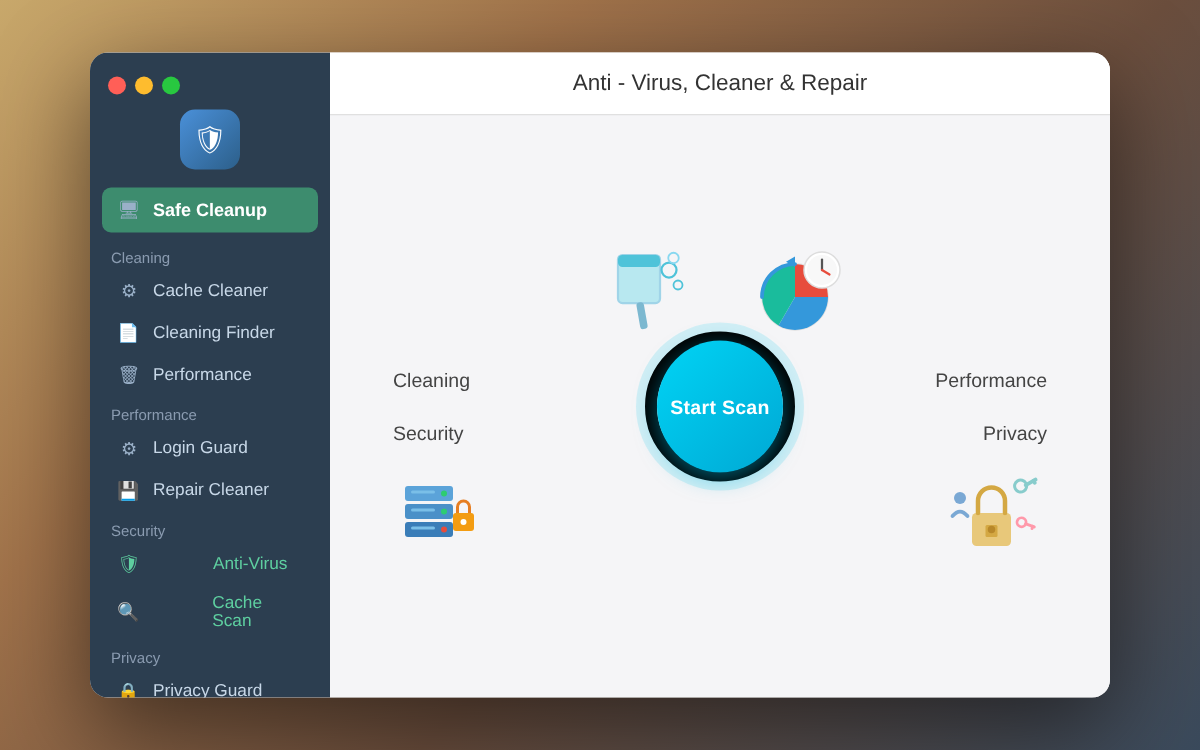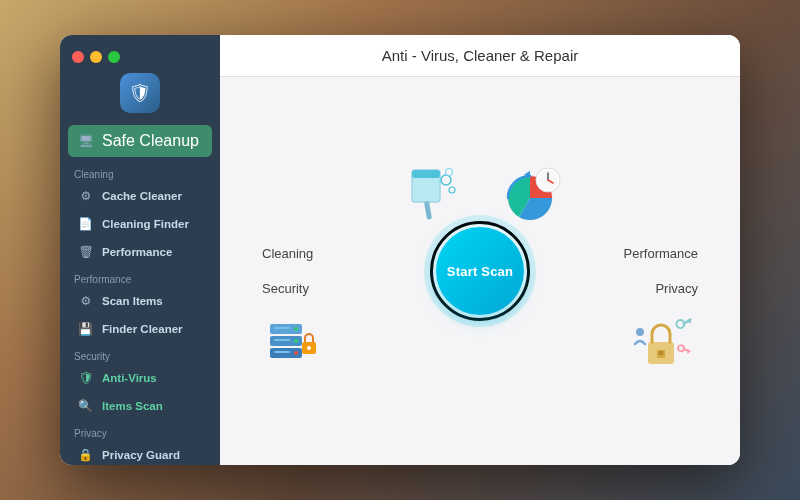--- a/index.html
+++ b/index.html
@@ -70,22 +70,22 @@
       margin: 4px 8px;
       border-radius: 6px;
       padding: 7px 10px;
       display: flex;
       align-items: center;
       gap: 8px;
       cursor: pointer;
     }
     .sidebar-active-label {
       color: white;
-      font-size: 16px;
-      font-weight: 400;
+      font-size: 12px;
+      font-weight: 700;
     }
     .sidebar-section-label {
       color: #8a9bb0;
       font-size: 10px;
       padding: 8px 14px 2px;
       text-transform: none;
     }
     .sidebar-item {
       display: flex;
       align-items: center;
@@ -100,24 +100,24 @@
       height: 16px;
       display: flex;
       align-items: center;
       justify-content: center;
       color: #9ab0c8;
       font-size: 12px;
     }
     .sidebar-item-label {
       color: #c8d8e8;
       font-size: 11.5px;
-      font-weight: bold;
     }
     .sidebar-item.active-item .sidebar-item-label {
       color: #5ecfa0;
+      margin-left: 40px;
     }
     .sidebar-item.active-item .sidebar-item-icon {
       color: #5ecfa0;
     }
     
     .main {
       flex: 1;
       display: flex;
       flex-direction: column;
       background: #f5f5f7;
@@ -189,21 +189,21 @@
       position: absolute;
       top: 50%;
       left: 50%;
       transform: translate(-50%, -50%);
       z-index: 10;
     }
     .scan-outer-ring {
       width: 100px;
       height: 100px;
       border-radius: 50%;
-      border: 3px solid #000000;
+      border: 8px solid #000000;
       display: flex;
       align-items: center;
       justify-content: center;
       background: white;
       box-shadow: 0 0 0 6px rgba(0,201,232,0.15);
     }
     .scan-btn {
       width: 88px;
       height: 88px;
       border-radius: 50%;
@@ -262,35 +262,35 @@
       <span class="sidebar-item-label">Cleaning Finder</span>
     </div>
     <div class="sidebar-item">
       <span class="sidebar-item-icon">🗑</span>
       <span class="sidebar-item-label">Performance</span>
     </div>
 
     <span class="sidebar-section-label">Performance</span>
     <div class="sidebar-item">
       <span class="sidebar-item-icon">⚙</span>
-      <span class="sidebar-item-label">Scan Items</span>
+      <span class="sidebar-item-label">Login Guard</span>
     </div>
     <div class="sidebar-item">
       <span class="sidebar-item-icon">💾</span>
-      <span class="sidebar-item-label">Finder Cleaner</span>
+      <span class="sidebar-item-label">Repair Cleaner</span>
     </div>
 
     <span class="sidebar-section-label">Security</span>
     <div class="sidebar-item active-item">
       <span class="sidebar-item-icon">🛡</span>
       <span class="sidebar-item-label">Anti-Virus</span>
     </div>
     <div class="sidebar-item active-item">
       <span class="sidebar-item-icon">🔍</span>
-      <span class="sidebar-item-label">Items Scan</span>
+      <span class="sidebar-item-label">Cache Scan</span>
     </div>
 
     <span class="sidebar-section-label">Privacy</span>
     <div class="sidebar-item">
       <span class="sidebar-item-icon">🔒</span>
       <span class="sidebar-item-label">Privacy Guard</span>
     </div>
 
   </div>
 

